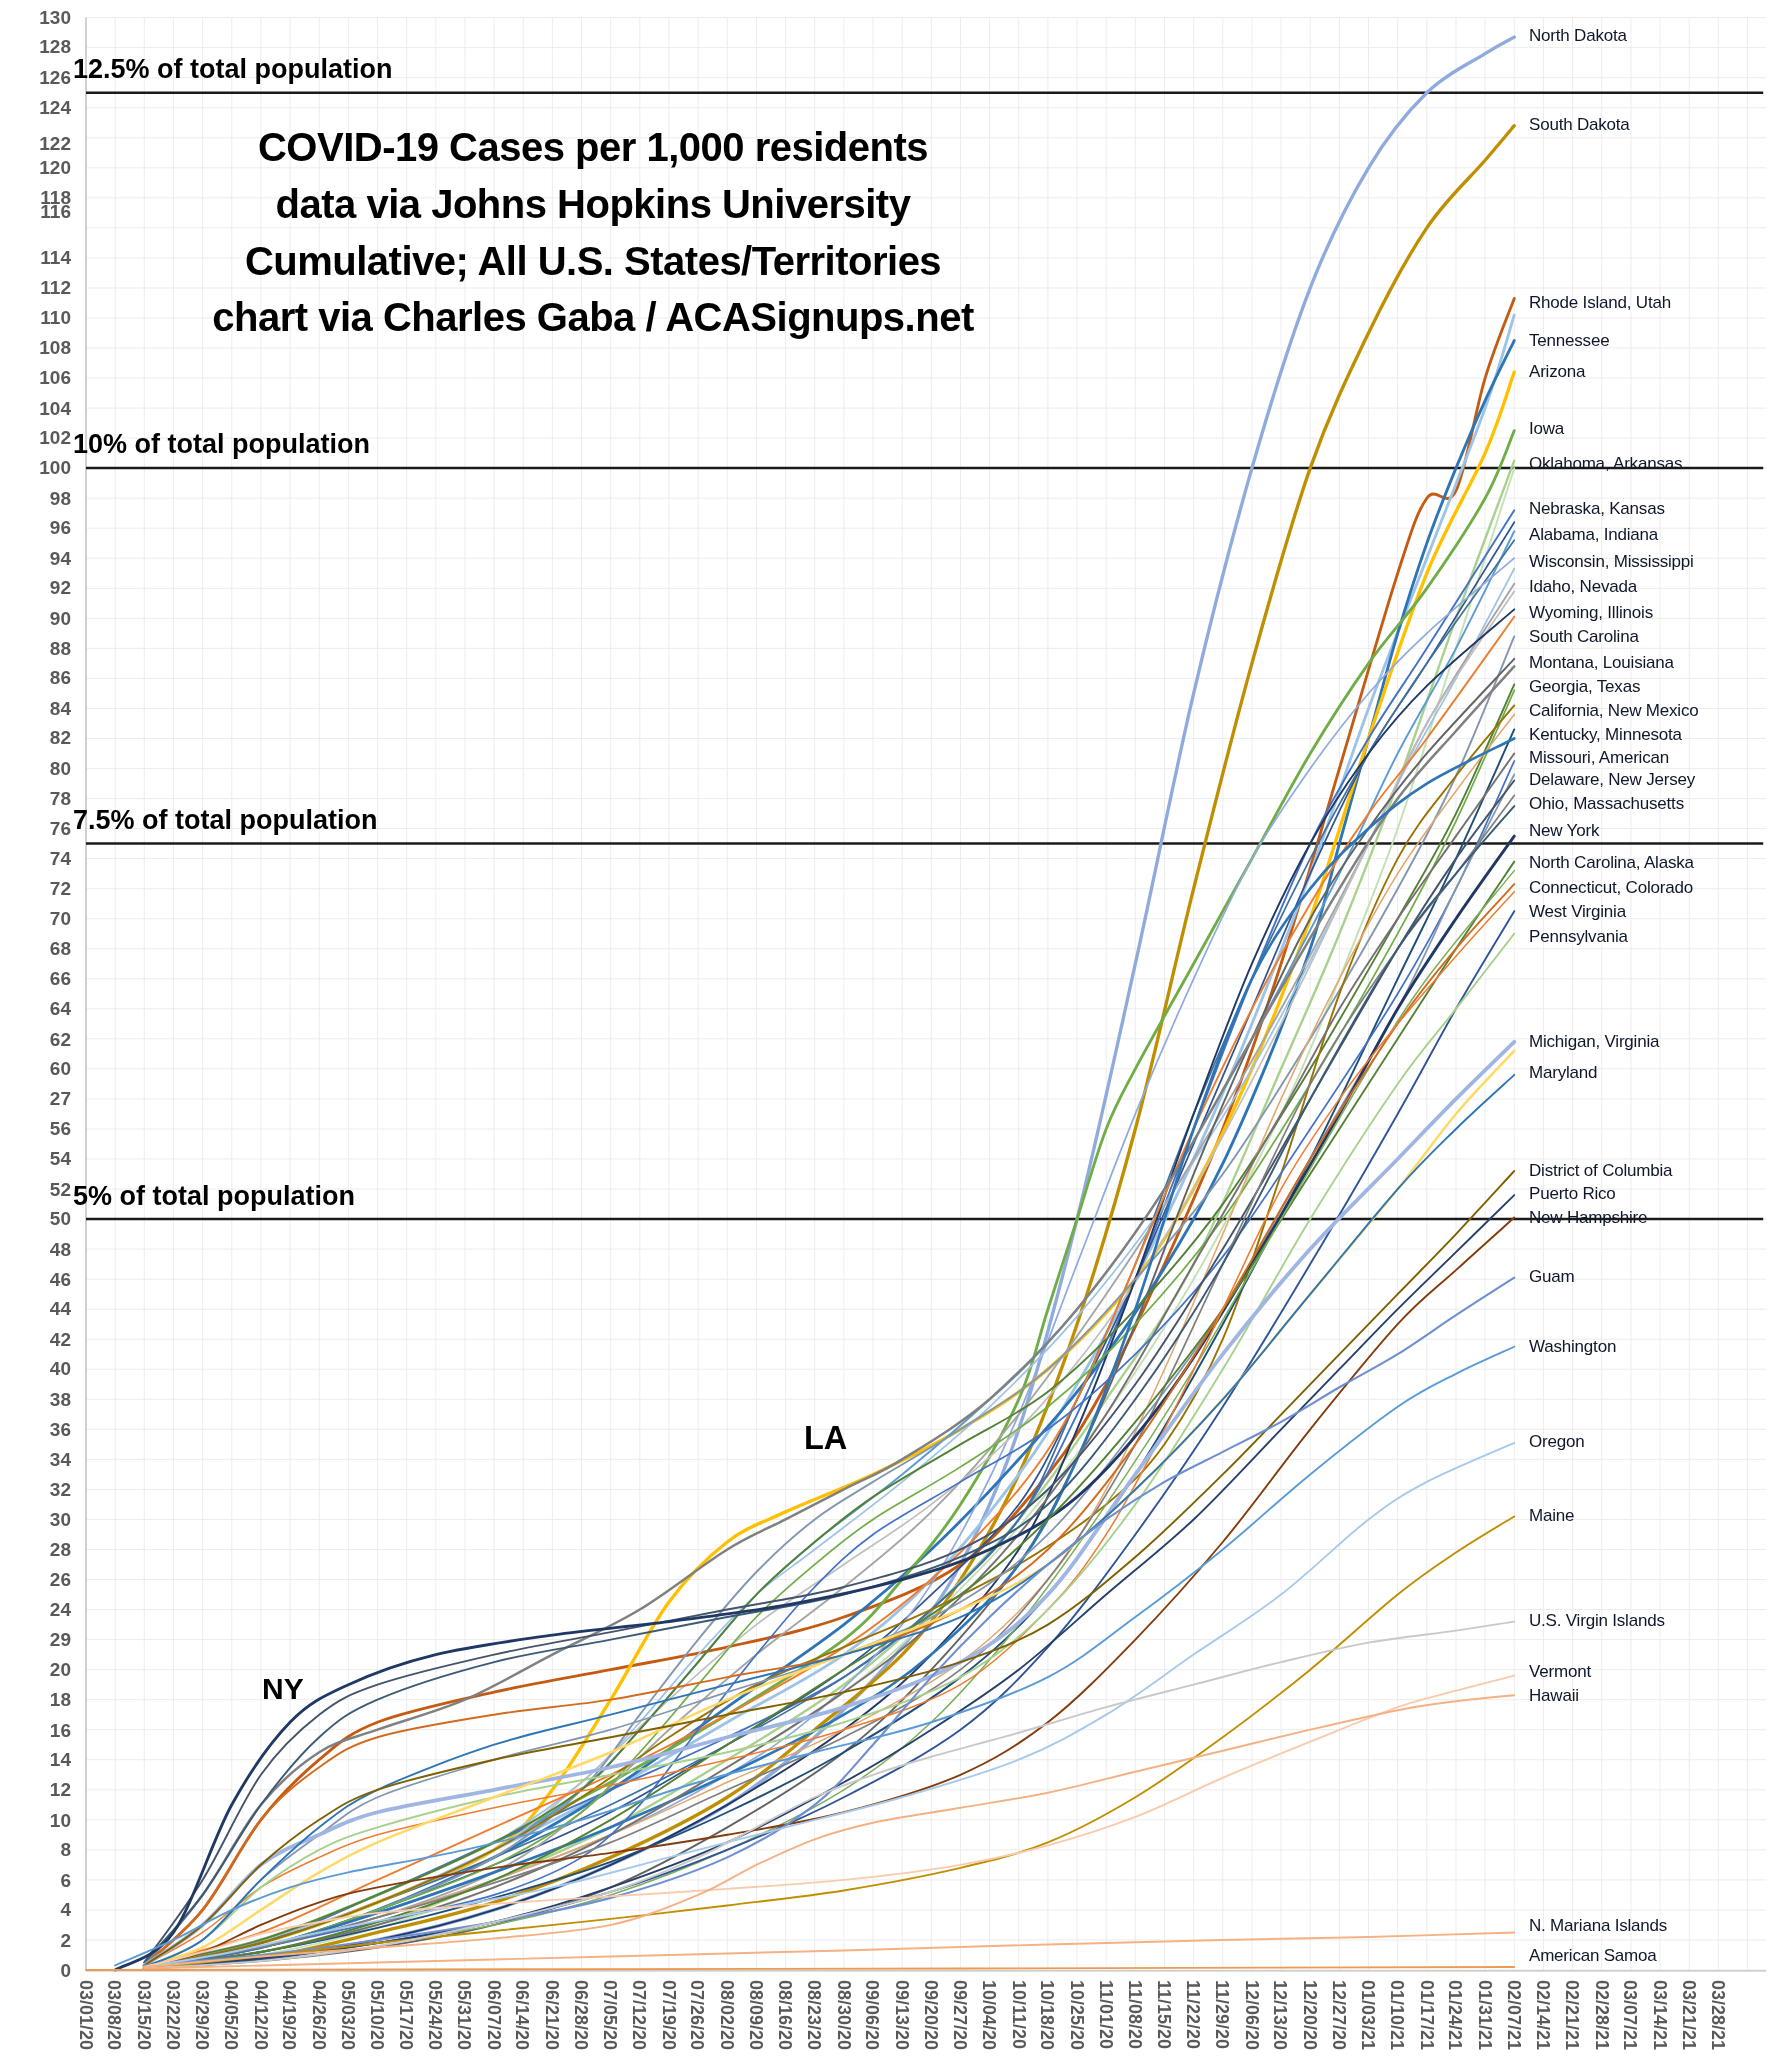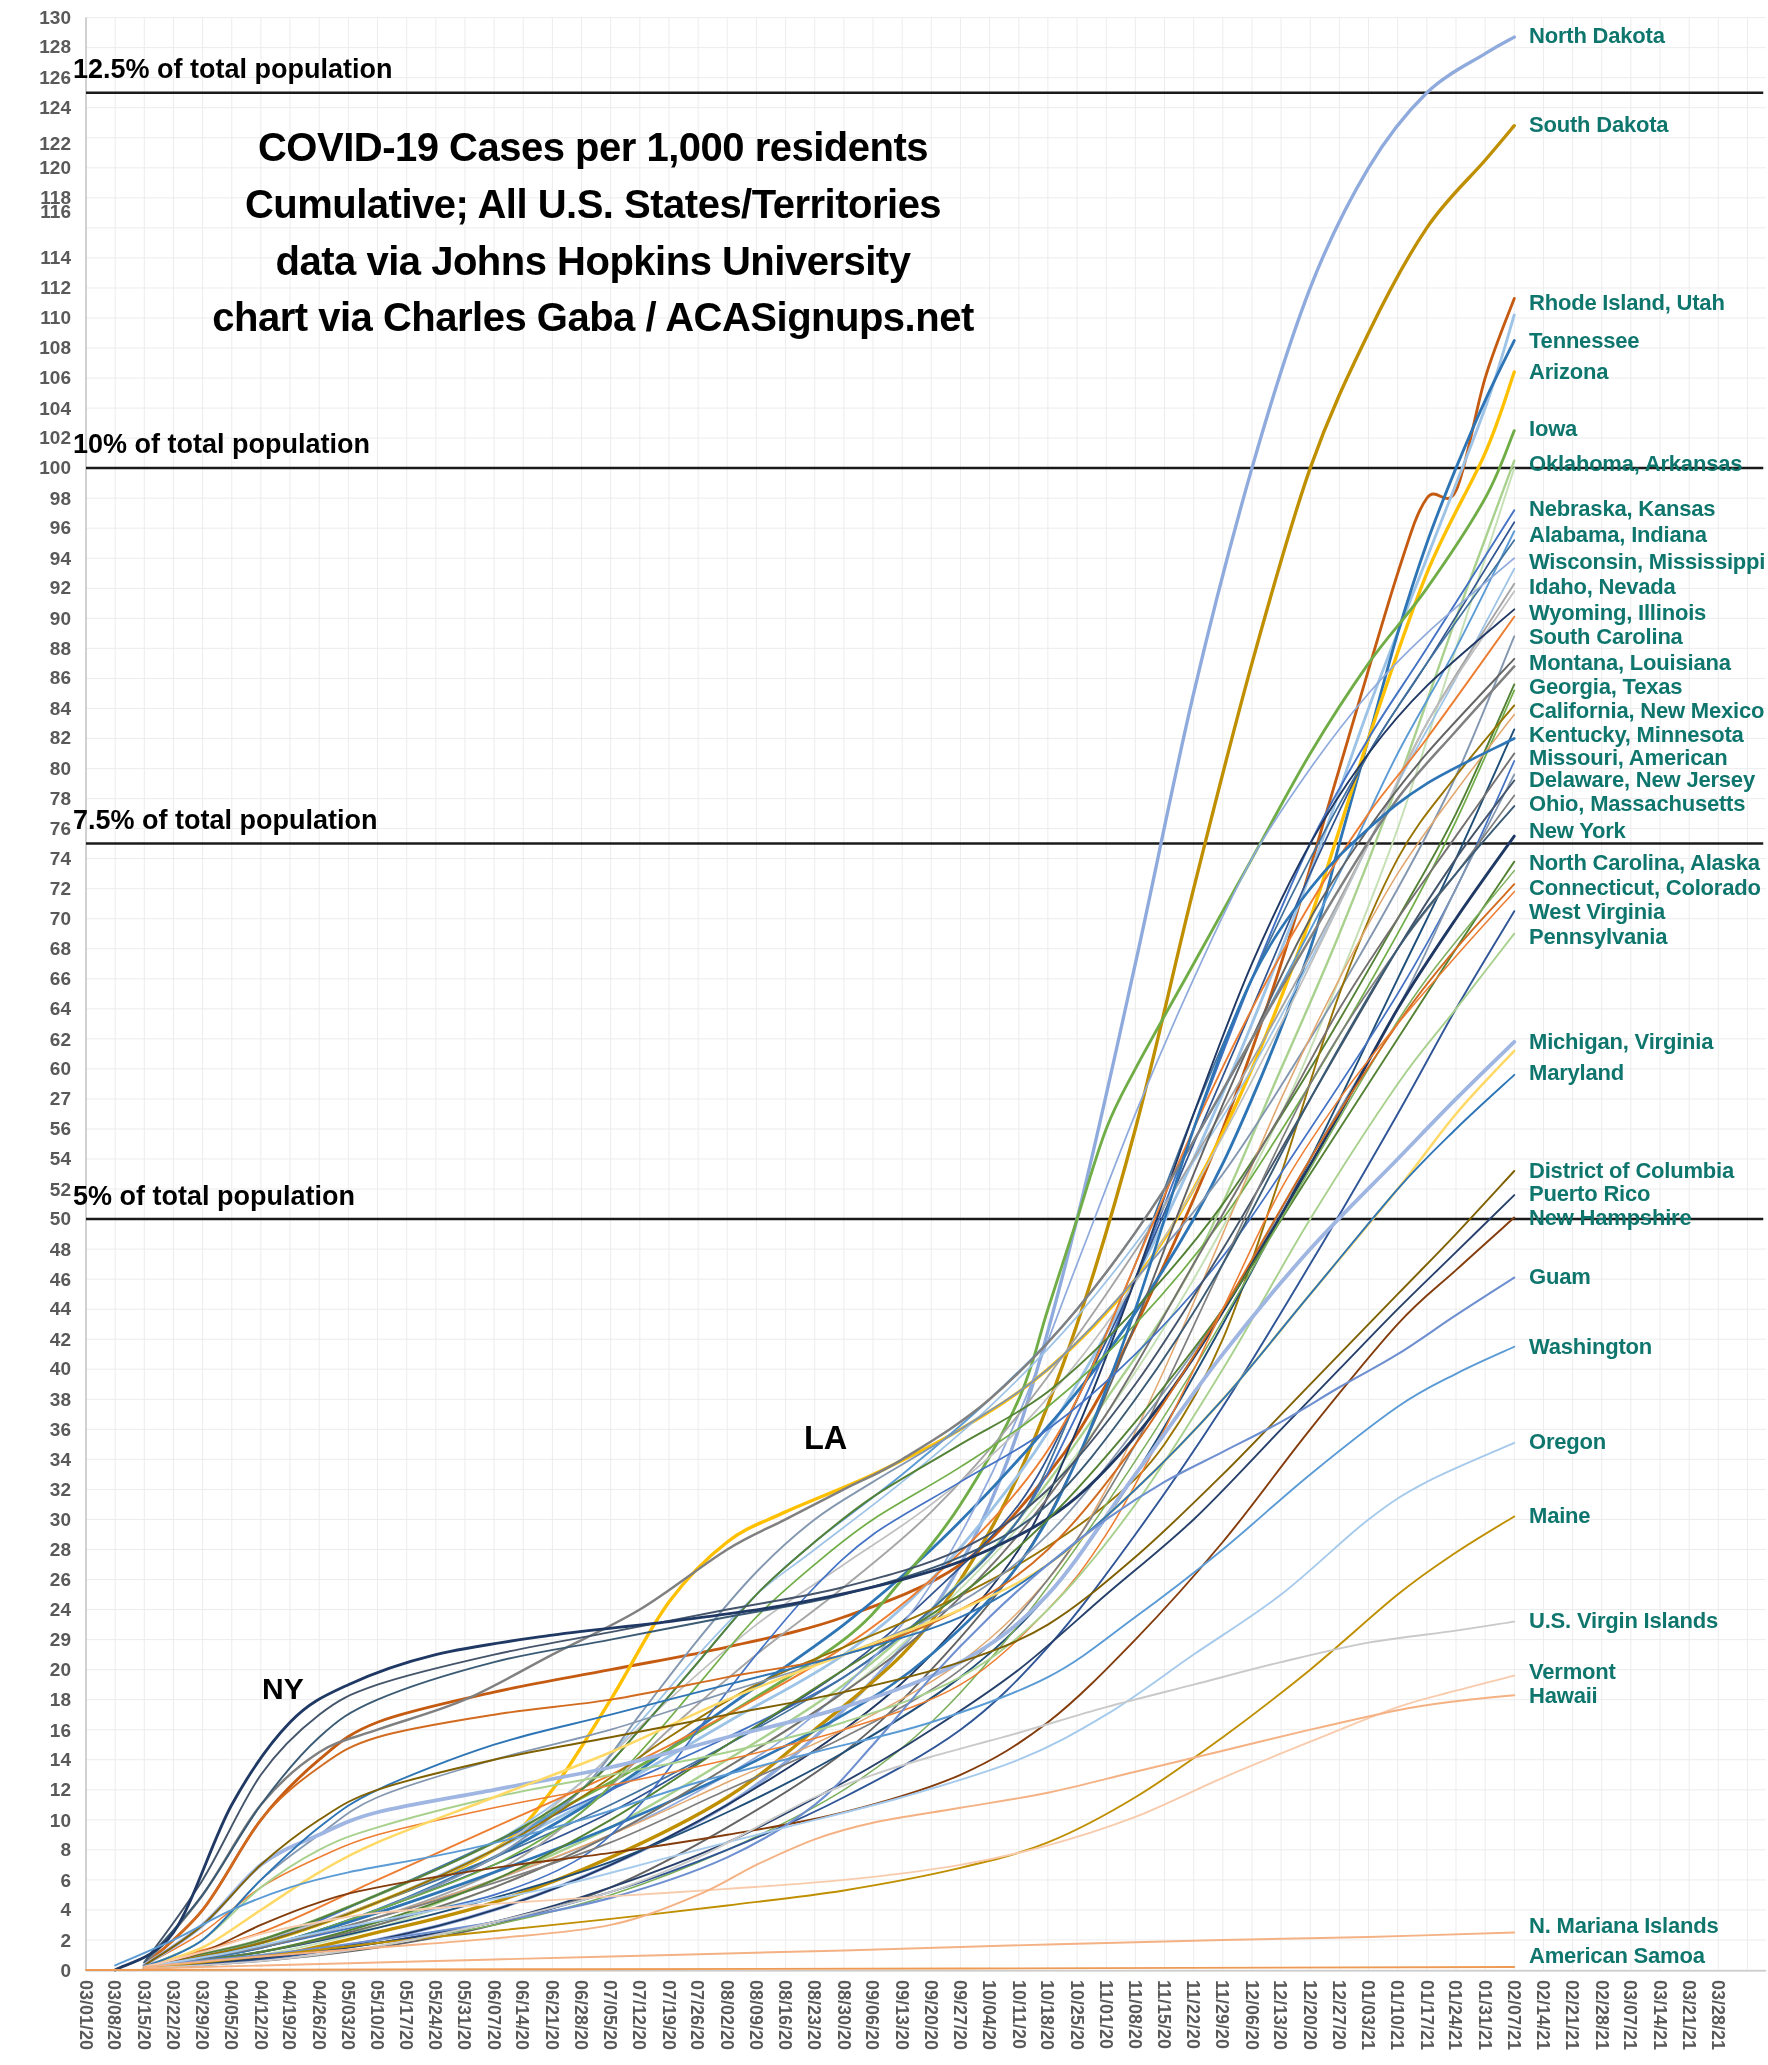--- a/index.html
+++ b/index.html
@@ -3,21 +3,21 @@
 <meta charset="utf-8">
 <style>
   html,body{margin:0;padding:0;background:#fff;}
   #stage{position:relative;width:1768px;height:2066px;background:#fff;overflow:hidden;
          font-family:"Liberation Sans",sans-serif;}
   #chart-svg{position:absolute;left:0;top:0;}
   .ytick{position:absolute;left:0;width:71px;text-align:right;font-size:19px;font-weight:700;
          color:#595959;line-height:23px;}
   .xtick{position:absolute;font-size:18px;font-weight:700;color:#595959;white-space:nowrap;
          transform-origin:0 0;transform:rotate(90deg);}
-  .rlabel{position:absolute;left:1529px;font-size:22px;font-weight:700;color:#0f766e;
+  .rlabel{position:absolute;left:1529px;font-size:17px;font-weight:400;color:#0f172a;
           white-space:nowrap;line-height:26px;letter-spacing:-0.2px;}
   .reflabel{position:absolute;font-size:27px;font-weight:800;color:#000;white-space:nowrap;}
   .anno{position:absolute;font-weight:800;color:#000;white-space:nowrap;}
   #title-block{position:absolute;left:115px;top:119px;width:956px;text-align:center;
                font-size:40px;font-weight:800;color:#000;line-height:1.42;letter-spacing:-0.5px;}
   #title-block div{white-space:nowrap;}
 </style>
 </head>
 <body>
 
@@ -213,22 +213,22 @@
         <path d="M151.0 2059.4C171.3 2057.3 232.3 2051.3 273.0 2046.8C313.7 2042.4 354.3 2037.1 395.0 2032.7C435.7 2028.2 476.3 2024.3 517.0 2020.1C557.7 2015.9 598.3 2012.0 639.0 2007.5C679.7 2003.1 720.3 1998.4 761.0 1993.4C801.7 1988.4 842.3 1984.2 883.0 1977.7C923.7 1971.1 969.4 1962.5 1005.0 1954.1C1040.6 1945.7 1066.0 1939.7 1096.5 1927.4C1127.0 1915.1 1157.5 1898.6 1188.0 1880.2C1218.5 1861.9 1249.0 1839.6 1279.5 1817.4C1310.0 1795.1 1340.5 1771.5 1371.0 1746.7C1401.5 1721.8 1437.1 1688.5 1462.5 1668.1C1487.9 1647.6 1503.2 1637.7 1523.5 1624.1C1543.8 1610.5 1574.3 1592.6 1584.5 1586.4" stroke="#BF8F00" stroke-width="2"></path>
         <path d="M151.0 2059.4C171.3 2058.1 232.3 2055.4 273.0 2051.5C313.7 2047.6 354.3 2042.6 395.0 2035.8C435.7 2029.0 476.3 2020.1 517.0 2010.7C557.7 2001.2 603.4 1990.5 639.0 1979.2C674.6 1968.0 705.1 1954.3 730.5 1943.1C755.9 1931.8 771.2 1922.1 791.5 1911.7C811.8 1901.2 832.2 1889.4 852.5 1880.2C872.8 1871.1 893.2 1863.7 913.5 1856.7C933.8 1849.6 949.1 1845.1 974.5 1837.8C999.9 1830.5 1035.5 1821.3 1066.0 1812.7C1096.5 1804.0 1127.0 1794.3 1157.5 1785.9C1188.0 1777.6 1218.5 1770.2 1249.0 1762.4C1279.5 1754.5 1310.0 1746.1 1340.5 1738.8C1371.0 1731.5 1401.5 1723.9 1432.0 1718.4C1462.5 1712.9 1498.1 1709.5 1523.5 1705.8C1548.9 1702.1 1574.3 1697.9 1584.5 1696.4" stroke="#C9C9C9" stroke-width="2"></path>
         <path d="M151.0 2057.8C161.2 2055.2 191.7 2047.9 212.0 2042.1C232.3 2036.3 252.7 2028.5 273.0 2023.2C293.3 2018.0 313.7 2014.3 334.0 2010.7C354.3 2007.0 364.5 2004.4 395.0 2001.2C425.5 1998.1 476.3 1994.7 517.0 1991.8C557.7 1988.9 598.3 1986.6 639.0 1983.9C679.7 1981.3 720.3 1979.0 761.0 1976.1C801.7 1973.2 842.3 1970.9 883.0 1966.7C923.7 1962.5 969.4 1957.0 1005.0 1950.9C1040.6 1944.9 1066.0 1938.9 1096.5 1930.5C1127.0 1922.1 1157.5 1912.4 1188.0 1900.7C1218.5 1888.9 1249.0 1872.9 1279.5 1859.8C1310.0 1846.7 1340.5 1834.4 1371.0 1822.1C1401.5 1809.8 1437.1 1794.8 1462.5 1785.9C1487.9 1777.0 1503.2 1774.2 1523.5 1768.7C1543.8 1763.2 1574.3 1755.6 1584.5 1752.9" stroke="#F8CBAD" stroke-width="2"></path>
         <path d="M151.0 2057.8C171.3 2056.0 232.3 2050.2 273.0 2046.8C313.7 2043.4 354.3 2040.5 395.0 2037.4C435.7 2034.2 476.3 2031.9 517.0 2027.9C557.7 2024.0 603.4 2021.4 639.0 2013.8C674.6 2006.2 705.1 1992.9 730.5 1982.4C755.9 1971.9 771.2 1960.6 791.5 1950.9C811.8 1941.3 832.2 1931.6 852.5 1924.2C872.8 1916.9 888.1 1912.4 913.5 1906.9C938.9 1901.4 974.5 1896.5 1005.0 1891.2C1035.5 1886.0 1066.0 1881.8 1096.5 1875.5C1127.0 1869.2 1157.5 1860.8 1188.0 1853.5C1218.5 1846.2 1249.0 1838.8 1279.5 1831.5C1310.0 1824.2 1340.5 1816.6 1371.0 1809.5C1401.5 1802.4 1437.1 1794.1 1462.5 1789.1C1487.9 1784.1 1503.2 1782.3 1523.5 1779.7C1543.8 1777.0 1574.3 1774.4 1584.5 1773.4" stroke="#F4B183" stroke-width="2"></path>
         <path d="M151.0 2059.4C191.7 2058.3 313.7 2055.2 395.0 2053.1C476.3 2051.0 557.7 2048.9 639.0 2046.8C720.3 2044.7 806.8 2042.6 883.0 2040.5C959.3 2038.4 1030.4 2036.1 1096.5 2034.2C1162.6 2032.4 1223.6 2030.8 1279.5 2029.5C1335.4 2028.2 1381.2 2027.7 1432.0 2026.4C1482.8 2025.1 1559.1 2022.4 1584.5 2021.7" stroke="#F4B183" stroke-width="2"></path>
         <path d="M90.0 2060.9C242.5 2060.7 755.9 2059.9 1005.0 2059.4C1254.1 2058.9 1487.9 2058.1 1584.5 2057.8" stroke="#ED9B54" stroke-width="2"></path>
       </g>
     </svg>
   <div id="title-block">
     <div>COVID-19 Cases per 1,000 residents</div>
+    <div>data via Johns Hopkins University</div>
     <div>Cumulative; All U.S. States/Territories</div>
-    <div>data via Johns Hopkins University</div>
     <div>chart via Charles Gaba / ACASignups.net</div>
   </div>
   <div id="yticks">
       <div class="ytick" style="top:5.7px">130</div>
       <div class="ytick" style="top:35px">128</div>
       <div class="ytick" style="top:66px">126</div>
       <div class="ytick" style="top:96px">124</div>
       <div class="ytick" style="top:132px">122</div>
       <div class="ytick" style="top:156px">120</div>
       <div class="ytick" style="top:186px">118</div>

